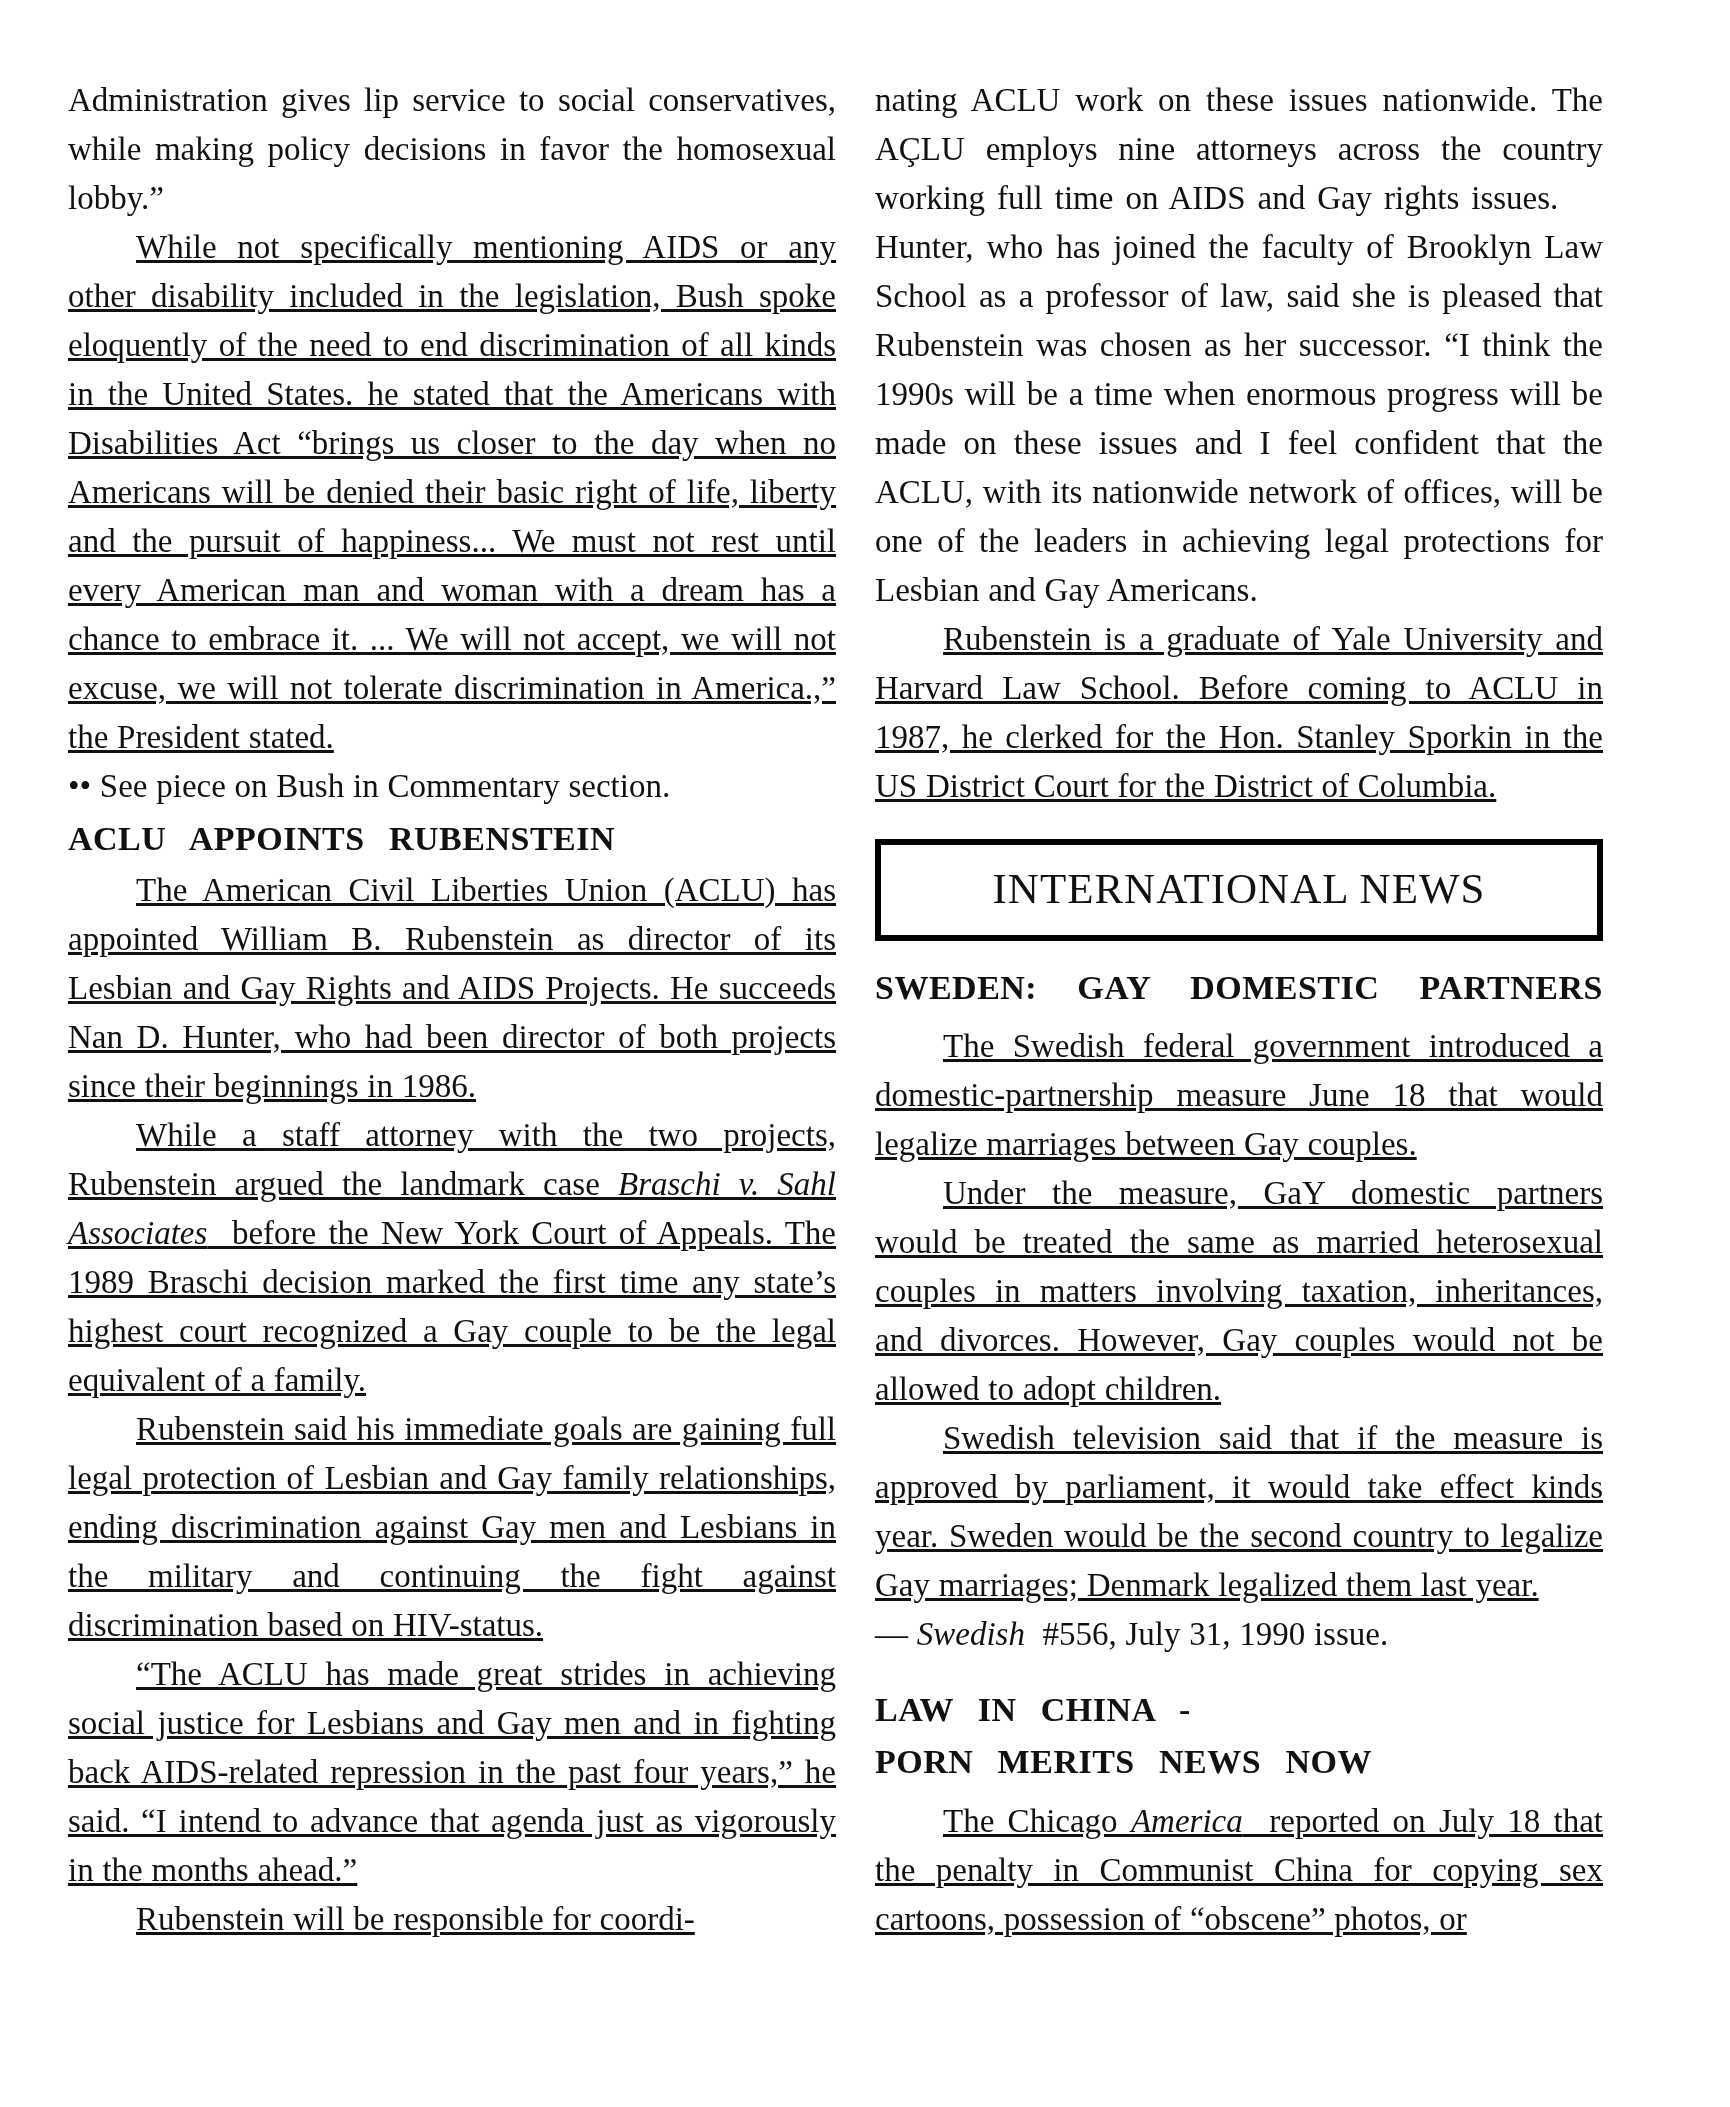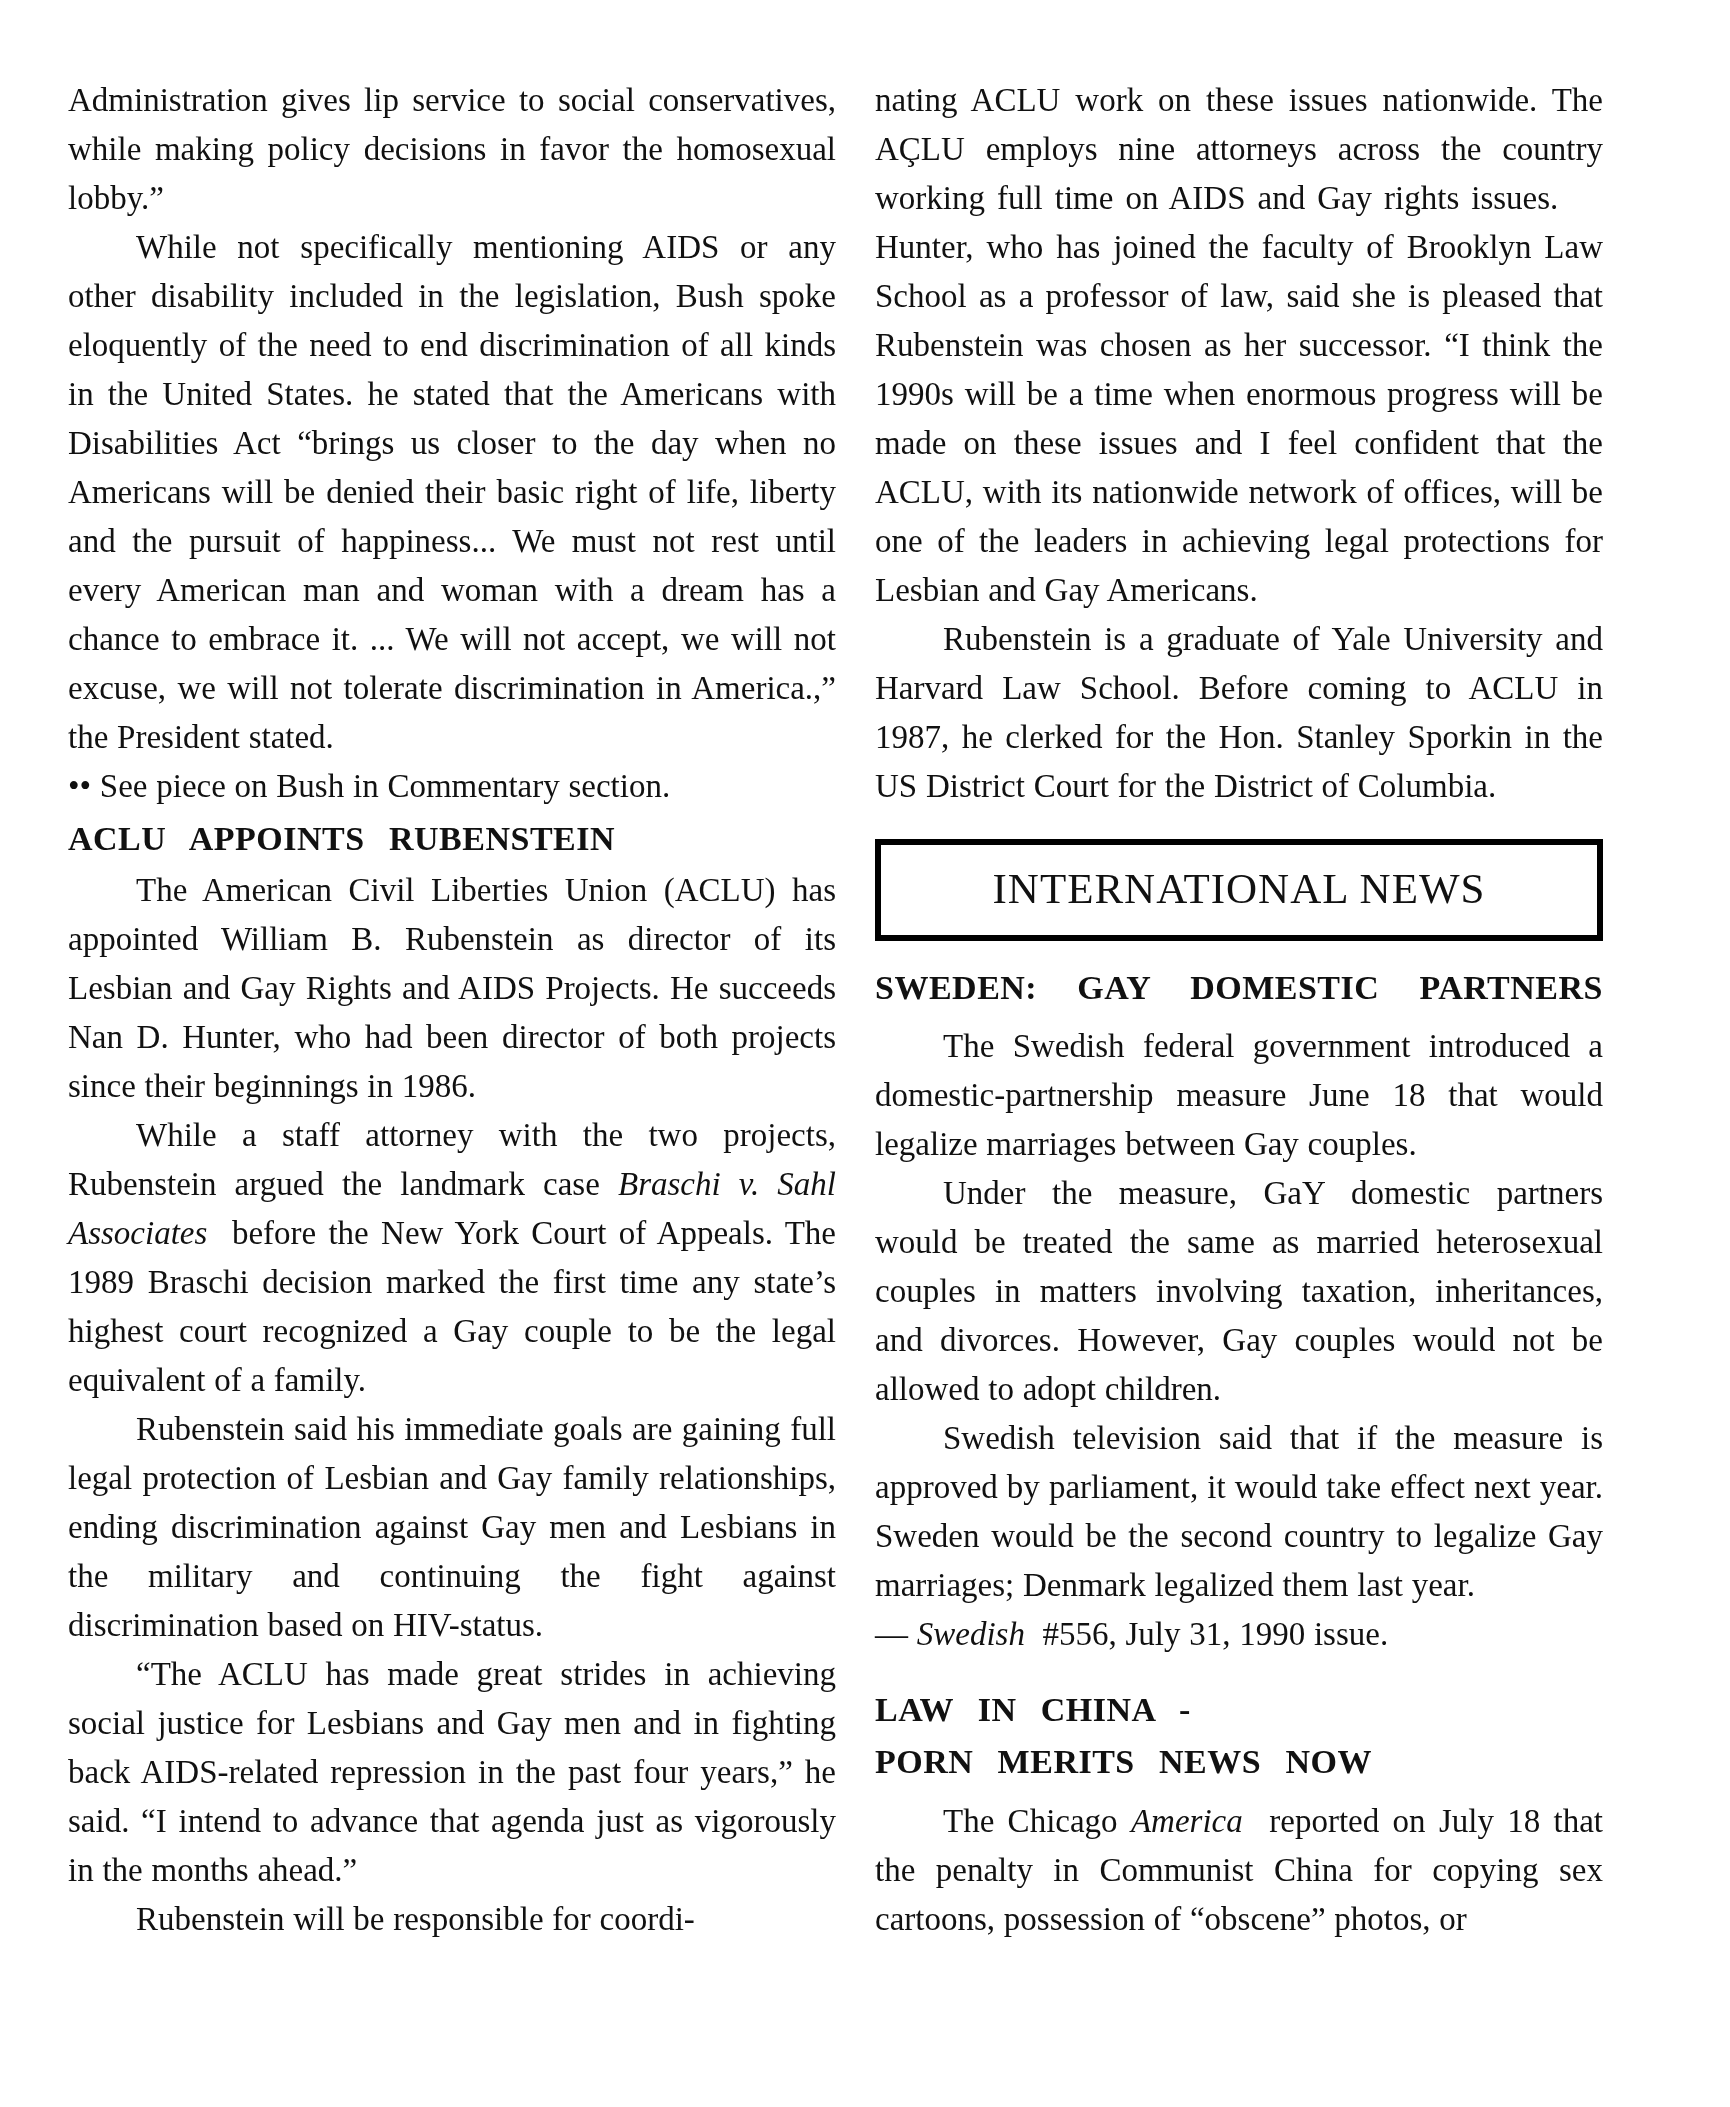--- a/index.html
+++ b/index.html
@@ -24,21 +24,21 @@
   }
   .col { display: block; }
   .col.left  { width: 768px; flex: 0 0 auto; }
   .col.right { flex: 1 1 auto; min-width: 0; }
 
   .p {
     margin: 0;
     text-align: justify;
     word-spacing: 0.5px;
   }
-  .p.indent { text-indent: 68px; }
+  .p.indent { text-indent: 68px; text-decoration: underline; }
 
   .h {
     margin: 0;
     font-weight: bold;
     font-size: 34px;
     line-height: 52px;
     letter-spacing: 0.5px;
   }
   .h-aclu {
     word-spacing: 0.45em;
@@ -94,21 +94,21 @@
 
     <div class="intl-box">
       <div class="intl-text">INTERNATIONAL NEWS</div>
     </div>
 
     <h2 class="h h-sweden">
       <span class="hline just">SWEDEN: GAY DOMESTIC PARTNERS</span>
     </h2>
     <p class="p indent">The Swedish federal government introduced a domestic-partnership measure June 18 that would legalize marriages between Gay couples.</p>
     <p class="p indent">Under the measure, GaY domestic partners would be treated the same as married heterosexual couples in matters involving taxation, inheritances, and divorces. However, Gay couples would not be allowed to adopt children.</p>
-    <p class="p indent">Swedish television said that if the measure is approved by parliament, it would take effect next year. Sweden would be the second country to legalize Gay marriages; Denmark legalized them last year.</p>
+    <p class="p indent">Swedish television said that if the measure is approved by parliament, it would take effect kinds year. Sweden would be the second country to legalize Gay marriages; Denmark legalized them last year.</p>
     <p class="p credit"><span>—&nbsp;</span><i>Swedish</i><span>&nbsp; #556, July 31, 1990 issue.</span></p>
 
     <h2 class="h h-china">
       <span class="hline ws">LAW IN CHINA -</span>
       <span class="hline ws">PORN MERITS NEWS NOW</span>
     </h2>
     <p class="p indent"><span>The Chicago </span><i>America</i><span>&nbsp; reported on July 18 that the penalty in Communist China for copying sex cartoons, possession of “obscene” photos, or</span></p>
   </div>
 
 </div>

